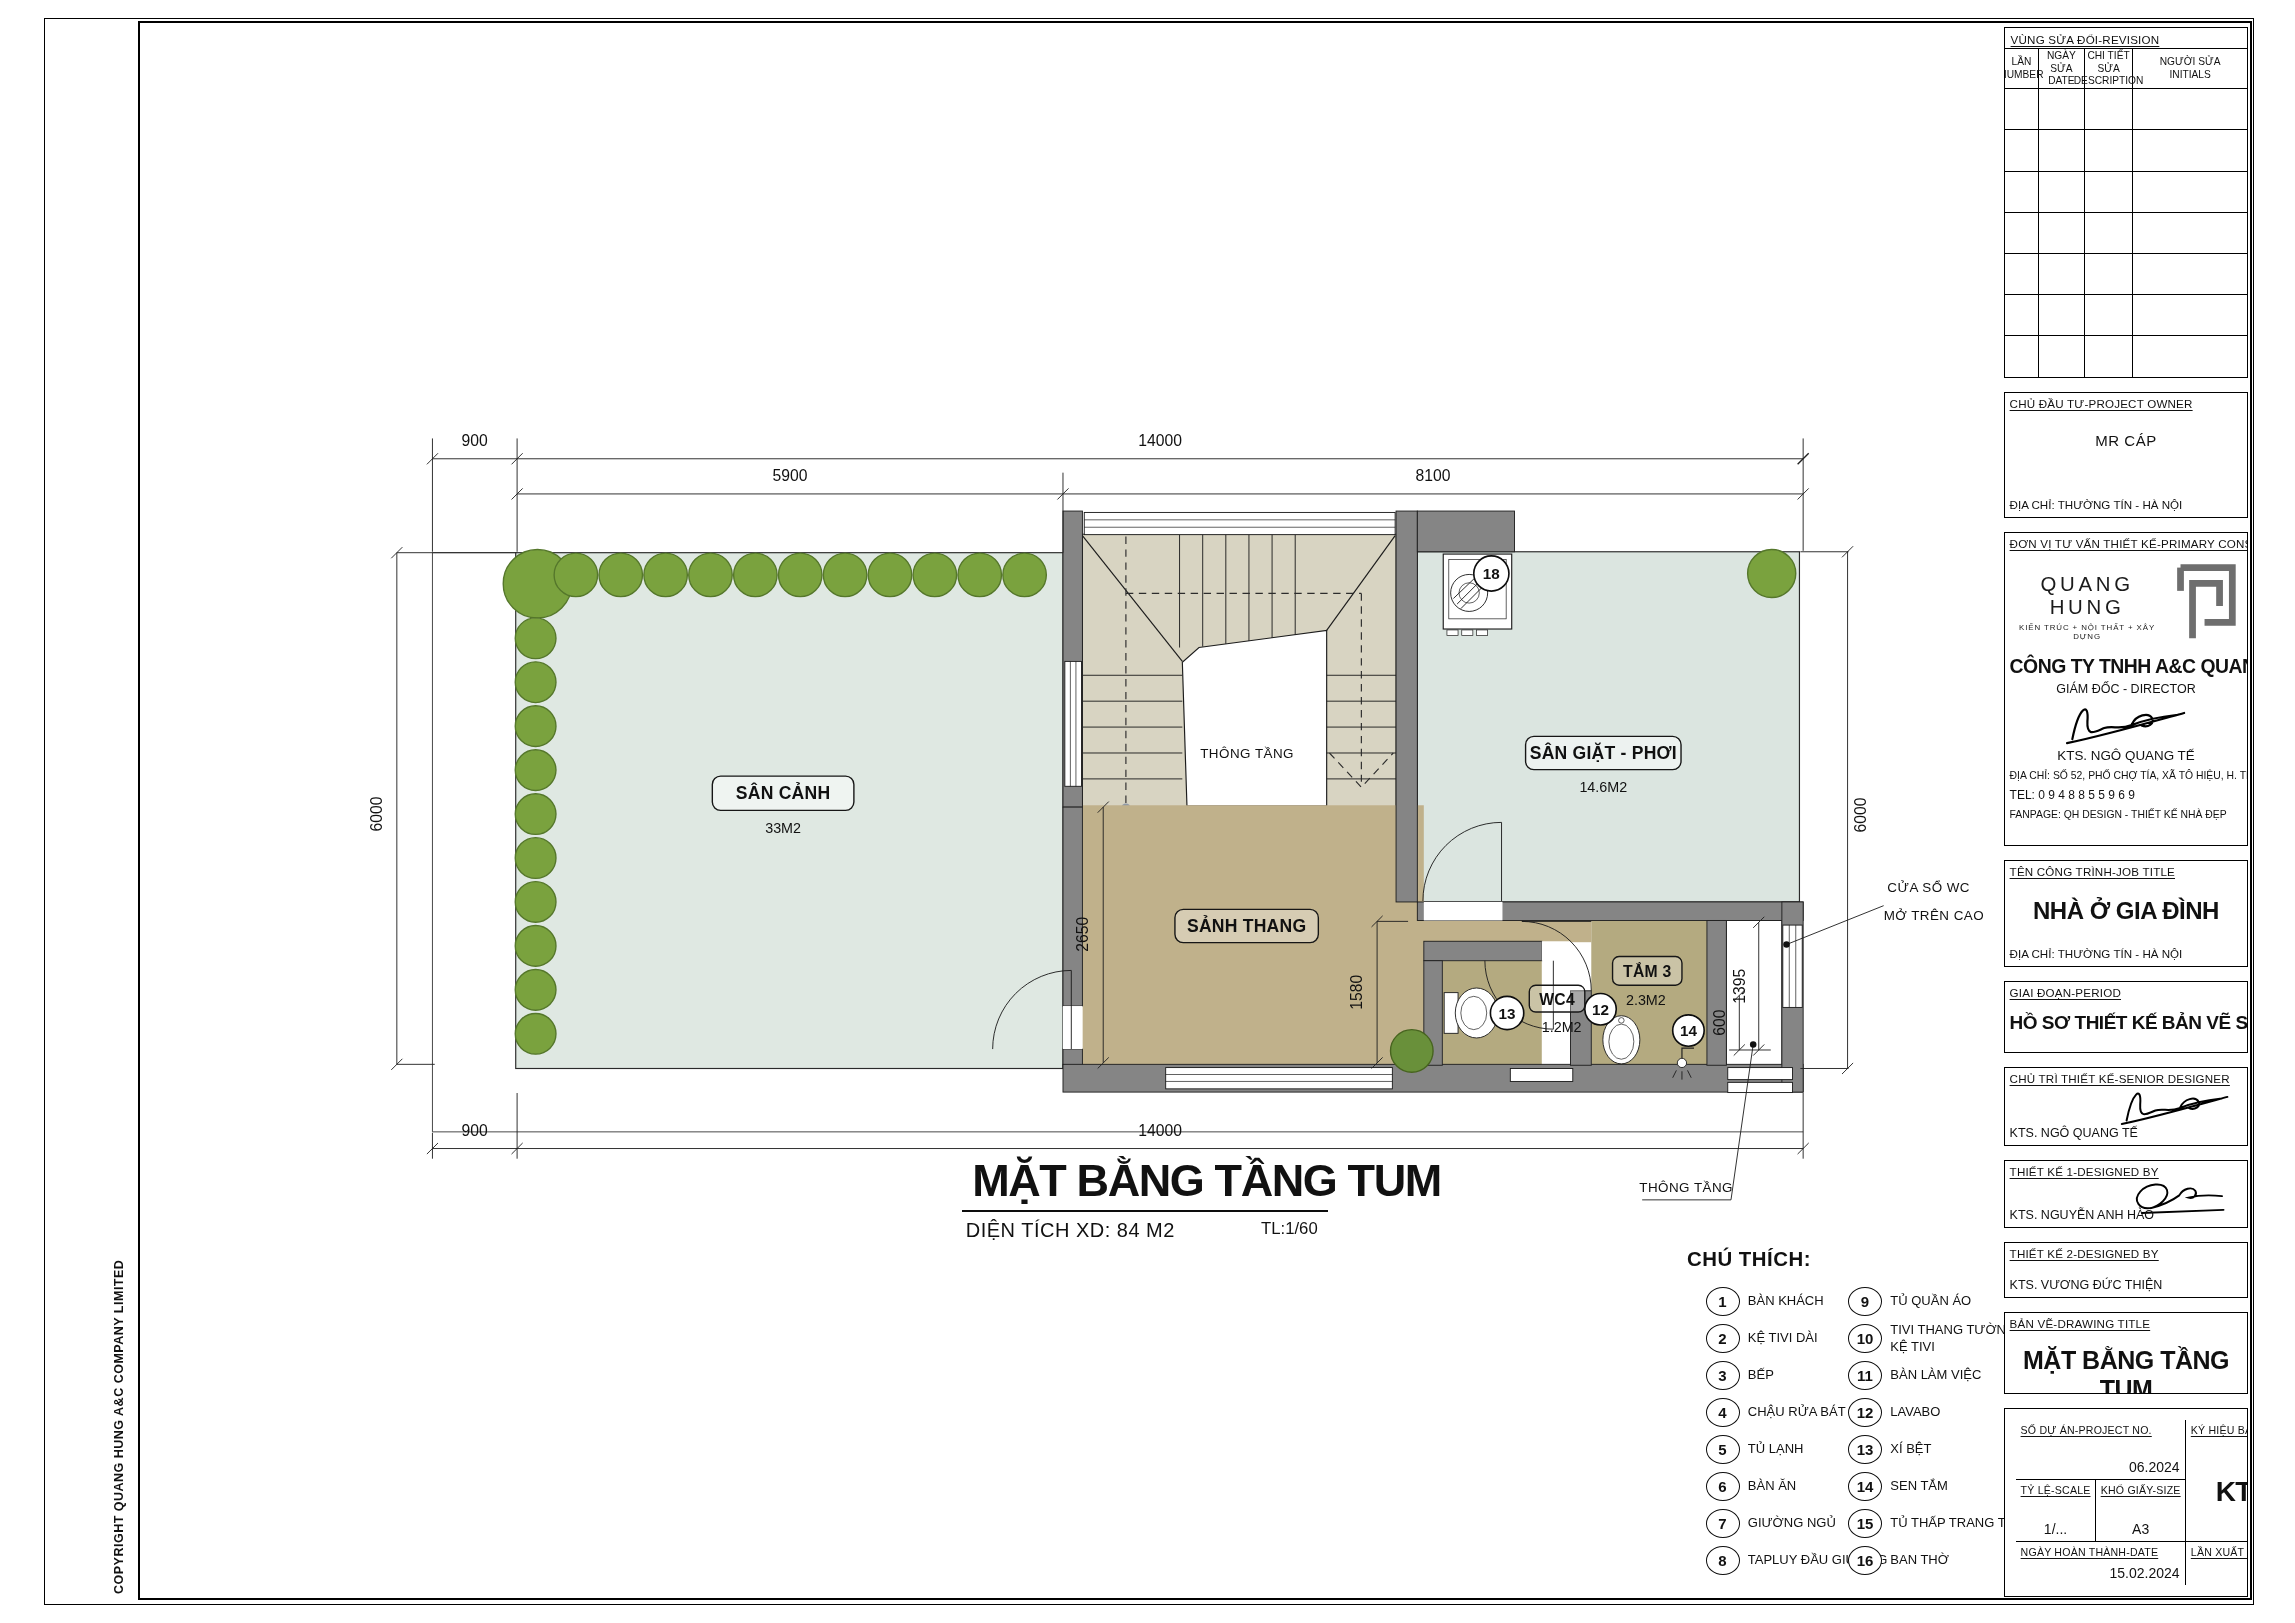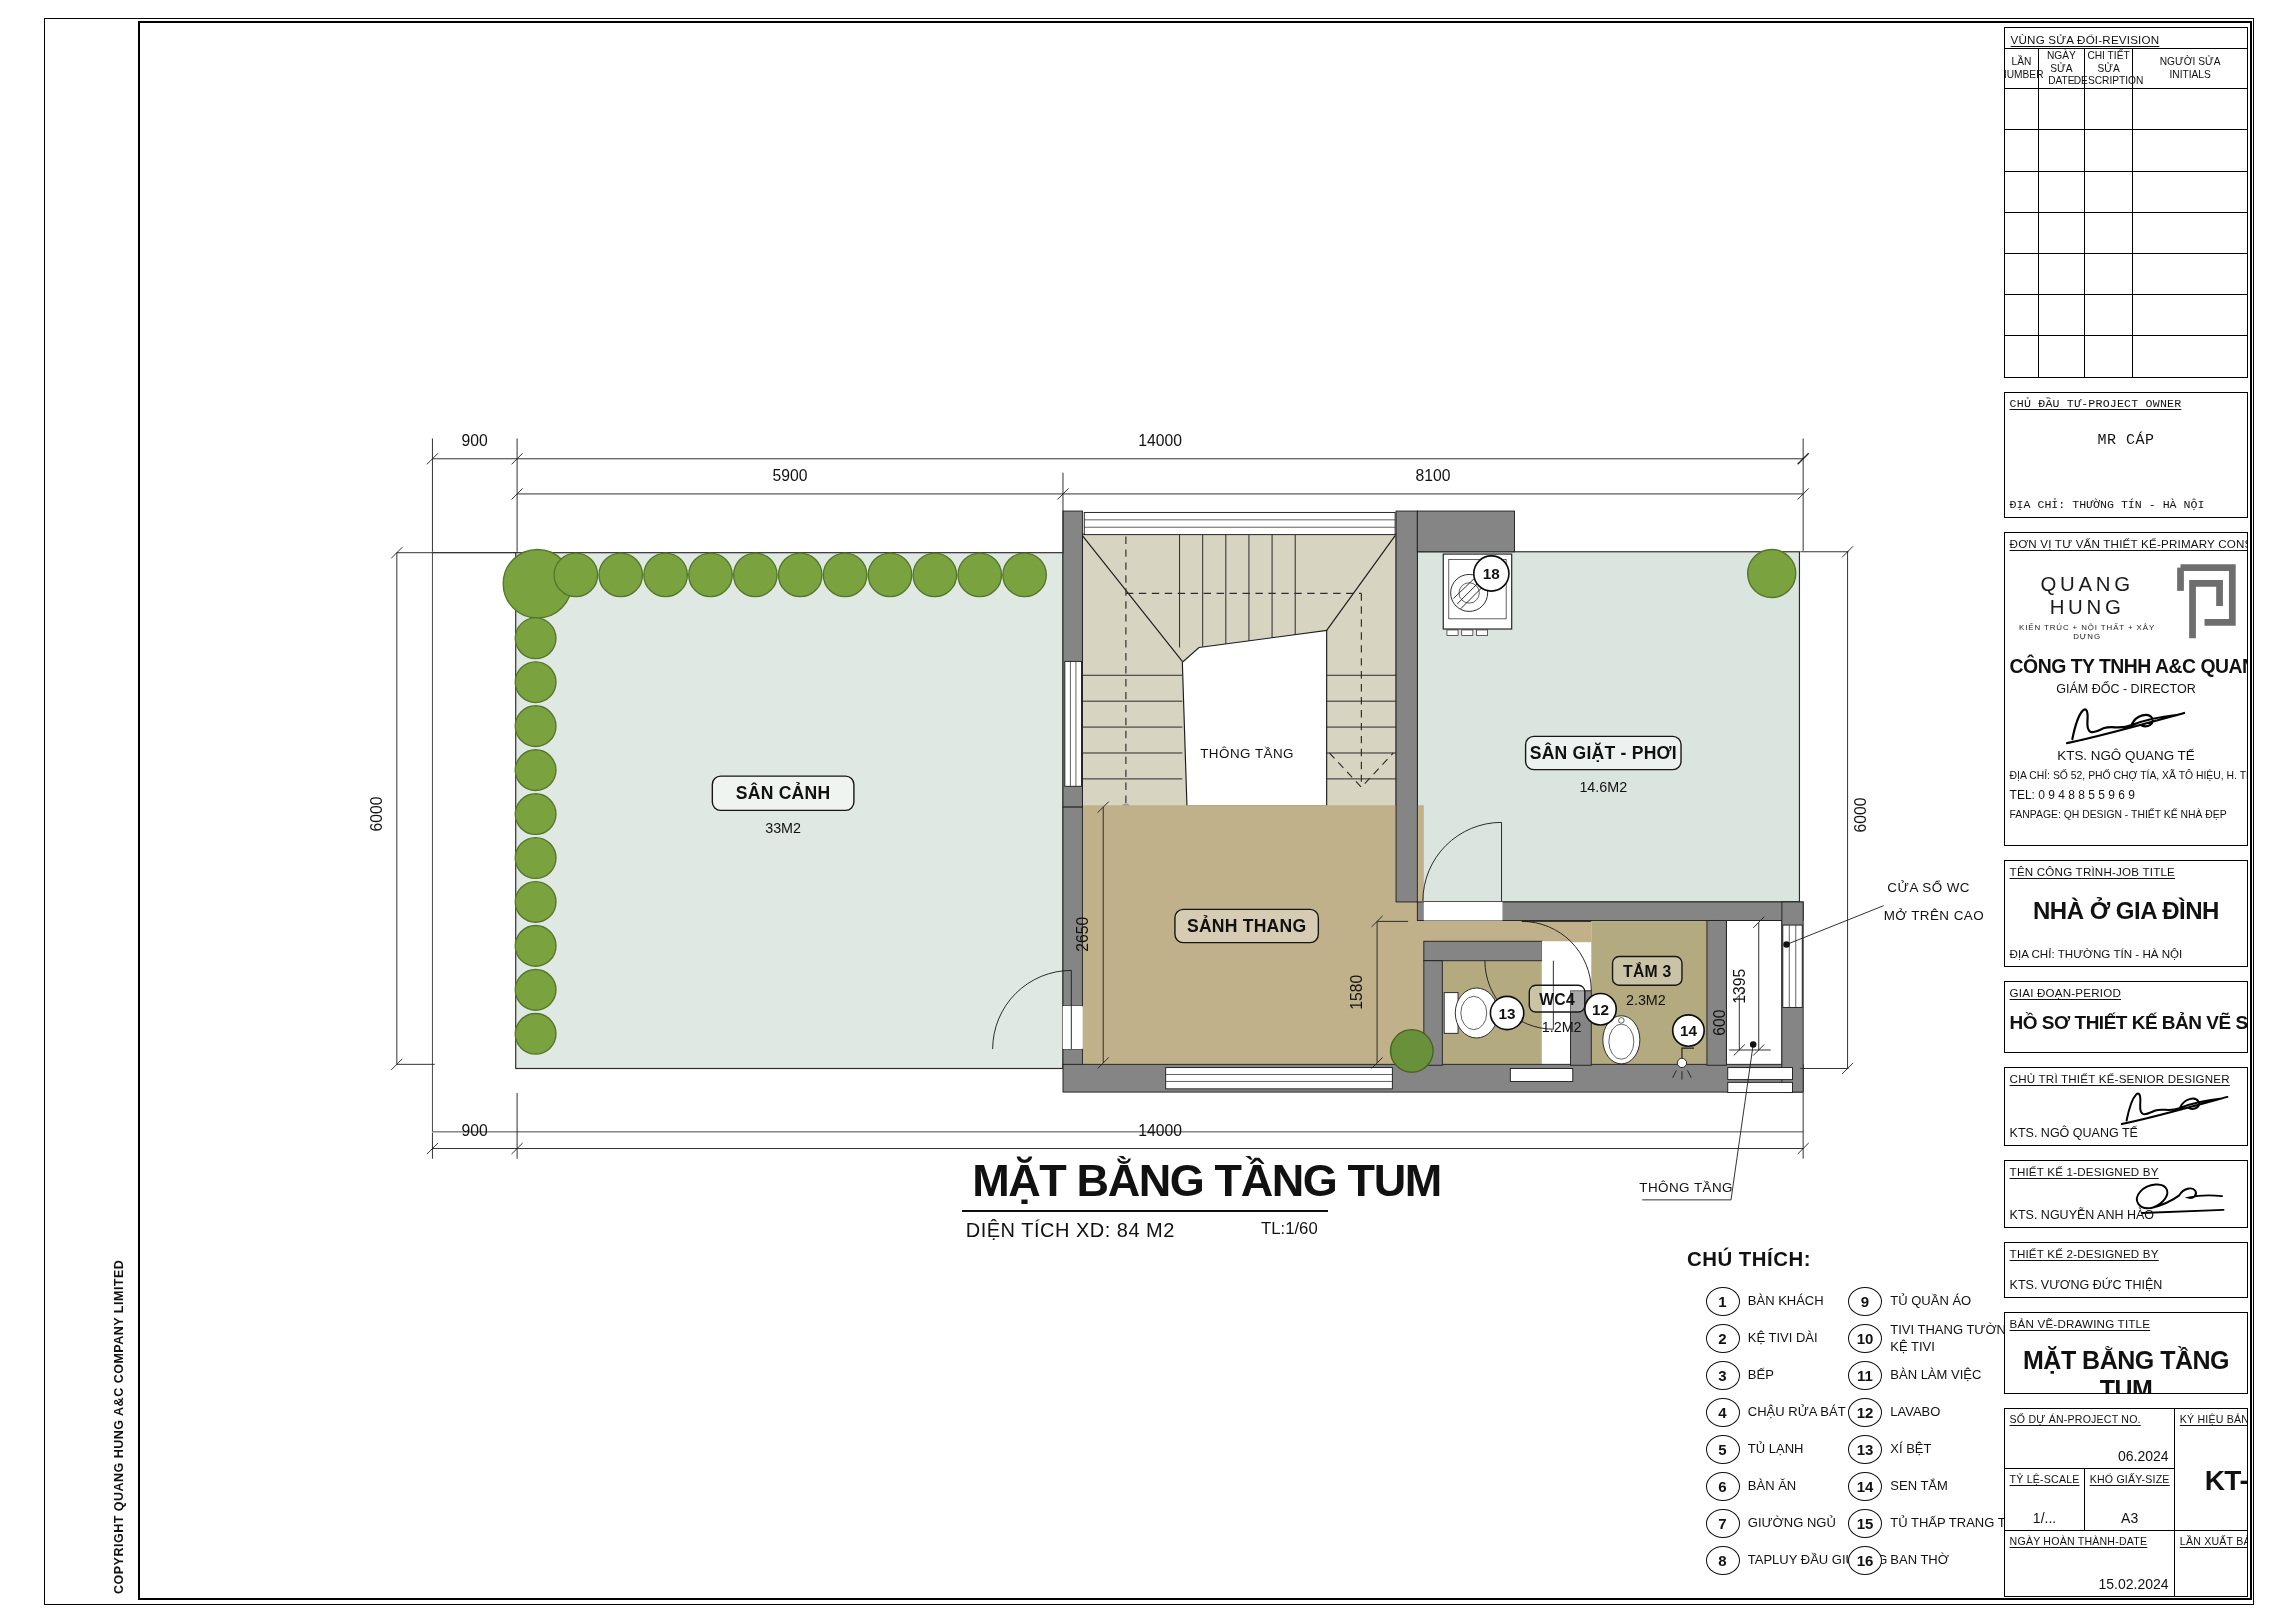--- a/index.html
+++ b/index.html
@@ -21,21 +21,21 @@
   .titleblock { left:2004px; top:27px; width:244px; height:1570px; display:flex; flex-direction:column; gap:14px; }
   .tb-sec { border:1.4px solid #000; background:#fff; position:relative; padding:3.7px 4.6px; overflow:hidden; }
   .tb-head { font-size:11.6px; text-decoration:underline; text-underline-offset:2.3px; white-space:nowrap; letter-spacing:0.2px; }
   
   .sec-rev { height:351px; display:flex; flex-direction:column; padding:0; }
   .rev-title { padding:4.6px 5.6px 2.8px 5.6px; }
   .rev-table { flex:1; display:grid; grid-template-columns:14% 19% 20% 47%; grid-template-rows:40px repeat(7,1fr); border-top:1.4px solid #000; }
   .rev-cell { border-right:1.4px solid #000; border-bottom:1.4px solid #000; display:flex; flex-direction:column; align-items:center; justify-content:center; font-size:10.2px; text-align:center; line-height:1.25; }
   .rev-cell:nth-child(4n) { border-right:none; }
   .rev-row-last { border-bottom:none; }
-  .sec-owner { height:126px;font-family:Liberation Mono, monospace; }
+  .sec-owner { height:126px; }
   .owner-name { text-align:center; font-size:15px; margin-top:22px; letter-spacing:0.5px; }
   .owner-addr { position:absolute; left:4.6px; bottom:5.6px; font-size:11.6px; white-space:nowrap; }
   .sec-consult { height:314px; }
   .logo-row { display:flex; justify-content:center; align-items:flex-start; gap:2.8px; margin-top:5.6px; height:97px; }
   .logo-text { text-align:center; margin-top:18px; }
   .logo-name { font-size:20.4px; letter-spacing:3.7px; color:#1b1b1b; }
   .logo-tag  { font-size:7.9px; letter-spacing:0.9px; margin-top:3.7px; color:#1b1b1b; }
   .consult-company { text-align:center; font-size:19.4px; font-weight:bold; letter-spacing:-0.5px; margin-top:2.8px; white-space:nowrap; }
   .consult-role { text-align:center; font-size:12.5px; margin-top:3.7px; }
   .sig-center { display:flex; justify-content:center; margin-top:0.9px; }
@@ -45,21 +45,21 @@
   .job-name { text-align:center; font-size:24px; font-weight:bold; margin-top:19.4px; letter-spacing:-0.5px; }
   .job-addr { position:absolute; left:4.6px; bottom:5.6px; font-size:11.6px; }
   .sec-period { height:72px; }
   .period-name { text-align:center; font-size:19px; font-weight:bold; margin-top:13px; letter-spacing:-0.5px; white-space:nowrap; }
   .sec-sign { position:relative; }
   .sec-senior { height:79px; } .sec-d1 { height:68px; } .sec-d2 { height:56px; } .sec-checked { height:81px; }
   .sign-name { position:absolute; left:4.6px; bottom:4.6px; font-size:12.5px; white-space:nowrap; }
   .sign-svg { position:absolute; right:14px; top:13px; }
   .sec-drawing { height:82px; }
   .drawing-name { text-align:center; font-size:25px; font-weight:bold; margin-top:16.7px; letter-spacing:-0.5px; }
-  .sec-meta { flex:1; padding:0; display:grid; grid-template-columns:1fr 1fr; grid-template-rows:60px 62px 1fr; }
+  .sec-meta { flex:1; padding:11px; display:grid; grid-template-columns:1fr 1fr; grid-template-rows:60px 62px 1fr; }
   .m-cell { position:relative; padding:3.7px 4.6px; }
   .m-proj { grid-column:1; grid-row:1; border-right:1.4px solid #000; border-bottom:1.4px solid #000; }
   .m-no { grid-column:2; grid-row:1 / span 2; border-bottom:1.4px solid #000; }
   .m-split { grid-column:1; grid-row:2; border-right:1.4px solid #000; border-bottom:1.4px solid #000; display:flex; padding:0; }
   .m-split > div { flex:1; position:relative; padding:3.7px 4.6px; }
   .m-split > div:first-child { border-right:1.4px solid #000; }
   .m-date { grid-column:1; grid-row:3; border-right:1.4px solid #000; }
   .m-rev { grid-column:2; grid-row:3; }
   .m-val-br { position:absolute; right:5.6px; bottom:3.7px; font-size:14px; }
   .m-val-bc { position:absolute; left:0; right:0; bottom:3.7px; text-align:center; font-size:14px; }

